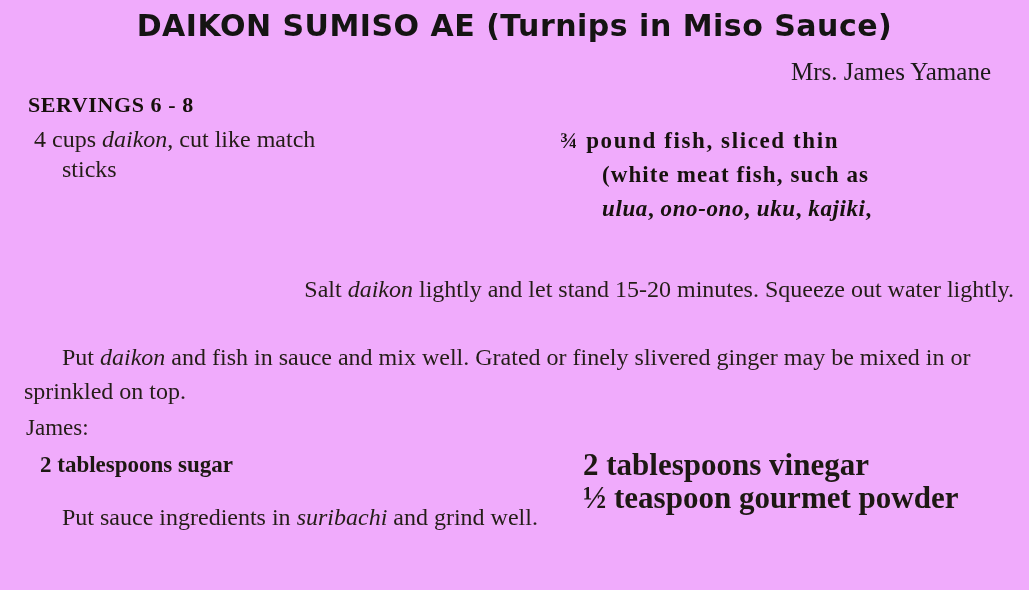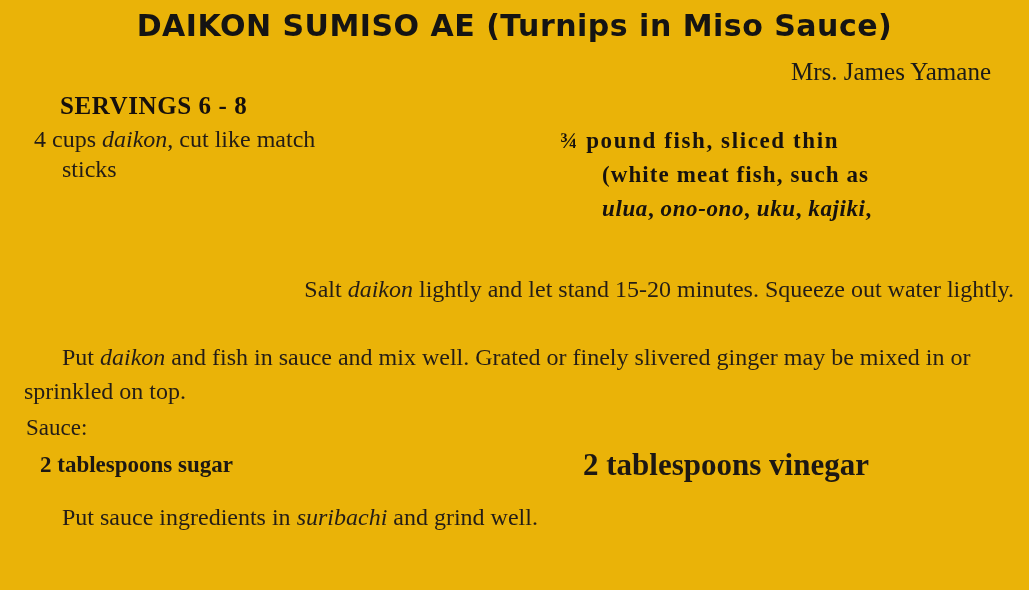--- a/index.html
+++ b/index.html
@@ -11,21 +11,21 @@
     height: 590px;
     background: #f4f0ea;
     font-family: "Liberation Serif", serif;
     color: #1b1a18;
     overflow: hidden;
   }
   #page {
     position: relative;
     width: 1029px;
     height: 590px;
-    background: #eab308;
+    background: #f0abfc;
   }
 
   .title {
     position: absolute;
     left: 0;
     top: 8px;
     width: 1029px;
     text-align: center;
     font-family: "DejaVu Sans", sans-serif;
     font-weight: bold;
@@ -42,24 +42,23 @@
     font-size: 25px;
     color: #1b1a18;
   }
 
   .servings {
     position: absolute;
     left: 28px;
     top: 92px;
     font-family: "Liberation Serif", serif;
     font-weight: bold;
-    font-size: 25px;
+    font-size: 22px;
     letter-spacing: 0.6px;
     color: #17100c;
-    margin-left: 32px;
   }
 
   .ing-left {
     position: absolute;
     left: 34px;
     top: 124px;
     width: 470px;
     font-family: "Liberation Serif", serif;
     font-size: 24px;
     line-height: 30px;
@@ -163,27 +162,28 @@
   </div>
 
   <div class="para p1">
     <span class="indent">Salt <i>daikon</i> lightly and let stand 15-20 minutes. Squeeze out water lightly.</span>
   </div>
 
   <div class="para p2">
     <span class="indent">Put <i>daikon</i> and fish in sauce and mix well. Grated or finely slivered ginger may be mixed in or sprinkled on top.</span>
   </div>
 
-  <div class="sauce-label">Sauce:</div>
+  <div class="sauce-label">James:</div>
 
   <div class="sauce-left">
     <span class="r2">2 tablespoons sugar</span>
   </div>
 
   <div class="sauce-right">
     <span>2 tablespoons vinegar</span>
+    <span style="display:block">½ teaspoon gourmet powder</span>
   </div>
 
   <div class="para p3">
     <span class="indent">Put sauce ingredients in <i>suribachi</i> and grind well.</span>
   </div>
 
 </div>
 
 </body></html>

